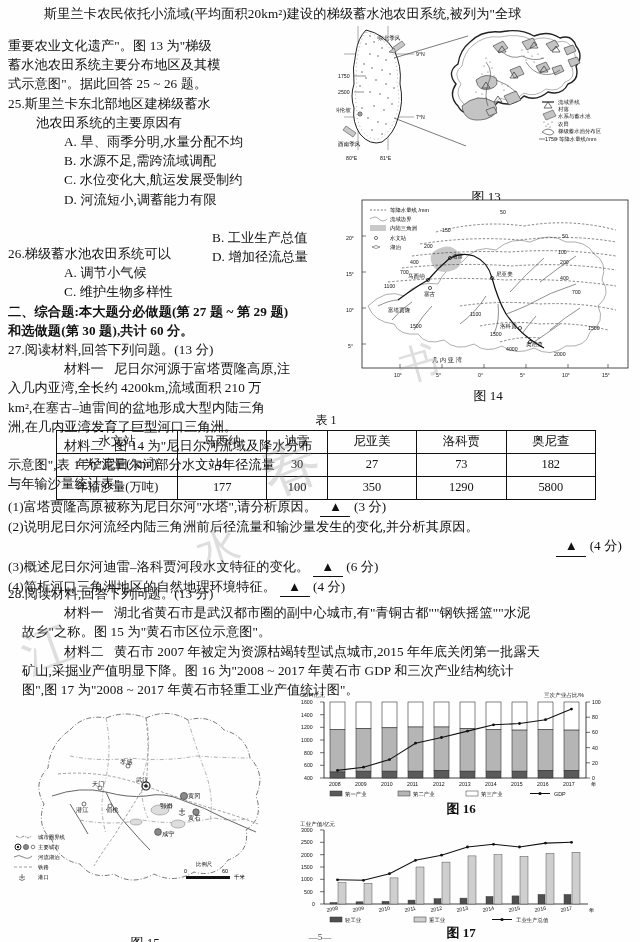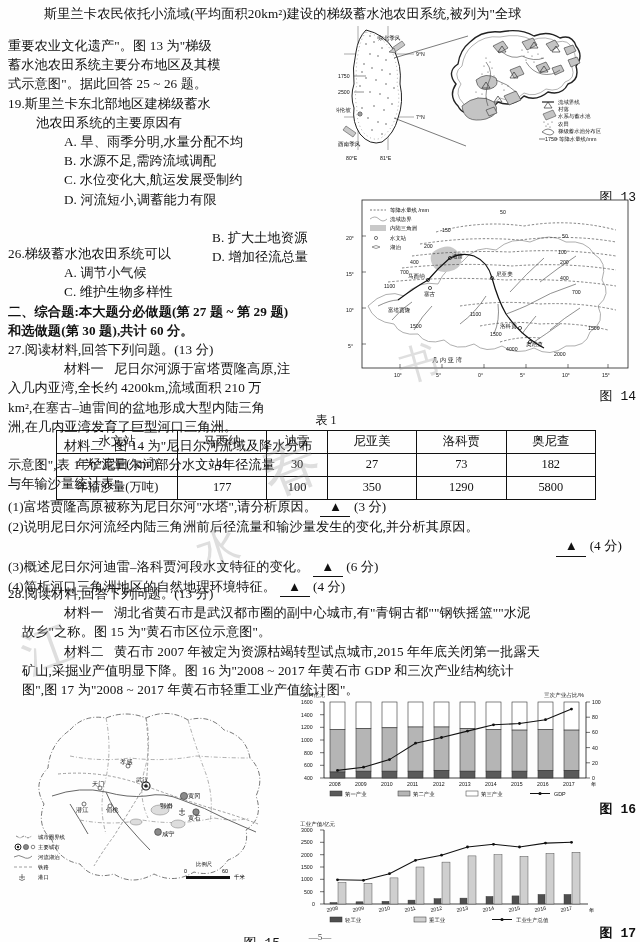--- a/index.html
+++ b/index.html
@@ -34,21 +34,21 @@
   table.data td,table.data th{
     border:1px solid #111;text-align:center;padding:2px 0 3px;font-weight:normal;
   }
   table.data tr td:first-child{width:120px;}
   sup{font-size:8px;vertical-align:super;}
 
   #q27-list{position:absolute;left:8px;top:497px;width:624px;}
   #q28-block{position:absolute;left:8px;top:584px;width:624px;}
 
   
-  .figcap{text-align:right;font-size:13px;margin-top:1px;font-family:Liberation Mono, monospace;}
+  .figcap{text-align:center;font-size:13px;margin-top:1px;}
   .legend-txt{font-size:5.4px;font-family:"Liberation Sans",sans-serif;}
 
   
   #fig15-wrap{position:absolute;left:10px;top:700px;width:270px;height:238px;}
   
   #fig16-wrap{position:absolute;left:286px;top:688px;width:350px;height:128px;}
   #fig17-wrap{position:absolute;left:286px;top:818px;width:350px;height:124px;}
 
   .chart-svg{display:block;}
   .axlab{font-size:5.6px;font-family:"Liberation Sans",sans-serif;fill:#111;}
@@ -71,21 +71,21 @@
   <div id="top-head" class="txt">
     <div id="head-line">斯里兰卡农民依托小流域(平均面积20km²)建设的梯级蓄水池农田系统,被列为"全球</div>
   </div>
 
   <div id="left-col" class="txt">
     <div>重要农业文化遗产"。图 13 为"梯级</div>
     <div>蓄水池农田系统主要分布地区及其模</div>
     <div>式示意图"。据此回答 25 ~ 26 题。</div>
 
     <div class="hang">
-      <span>19.</span><span>斯里兰卡东北部地区建梯级蓄水</span>
+      <span>25.</span><span>斯里兰卡东北部地区建梯级蓄水</span>
     </div>
     <div class="ind2">池农田系统的主要原因有</div>
     <div class="ind3">A. 旱、雨季分明,水量分配不均</div>
     <div class="ind3">B. 水源不足,需跨流域调配</div>
     <div class="ind3">C. 水位变化大,航运发展受制约</div>
     <div class="ind3">D. 河流短小,调蓄能力有限</div>
   </div>
 
   <div id="fig13-wrap">
     <svg width="300" height="165" viewBox="0 0 300 165" class="chart-svg">
@@ -283,21 +283,21 @@
     <div>洲,在几内亚湾发育了巨型河口三角洲。</div>
     <div class="ind3">
       <span>材料二</span>
       &nbsp;&nbsp;<span>图 14 为"尼日尔河流域及降水分布</span>
     </div>
     <div>示意图",表 1 为"尼日尔河部分水文站年径流量</div>
     <div>与年输沙量统计表"。</div>
   </div>
 
   <div class="txt" style="position:absolute;left:212px;top:228px;">
-    <div>B. 扩大土地资源</div>
+    <div>B. 工业生产总值</div>
     <div>D. 增加径流总量</div>
   </div>
 
   <div id="fig14-wrap">
     <svg width="294" height="190" viewBox="0 0 294 190" class="chart-svg">
       <rect x="22" y="4" width="266" height="168" fill="#fff" stroke="#222" stroke-width=".8"></rect>
 
       <g>
         <line x1="30" y1="14" x2="46" y2="14" stroke="#222" stroke-width=".6" stroke-dasharray="2 1.6"></line>
         <text class="legend-txt" x="50" y="16">等降水量线 /mm</text>

